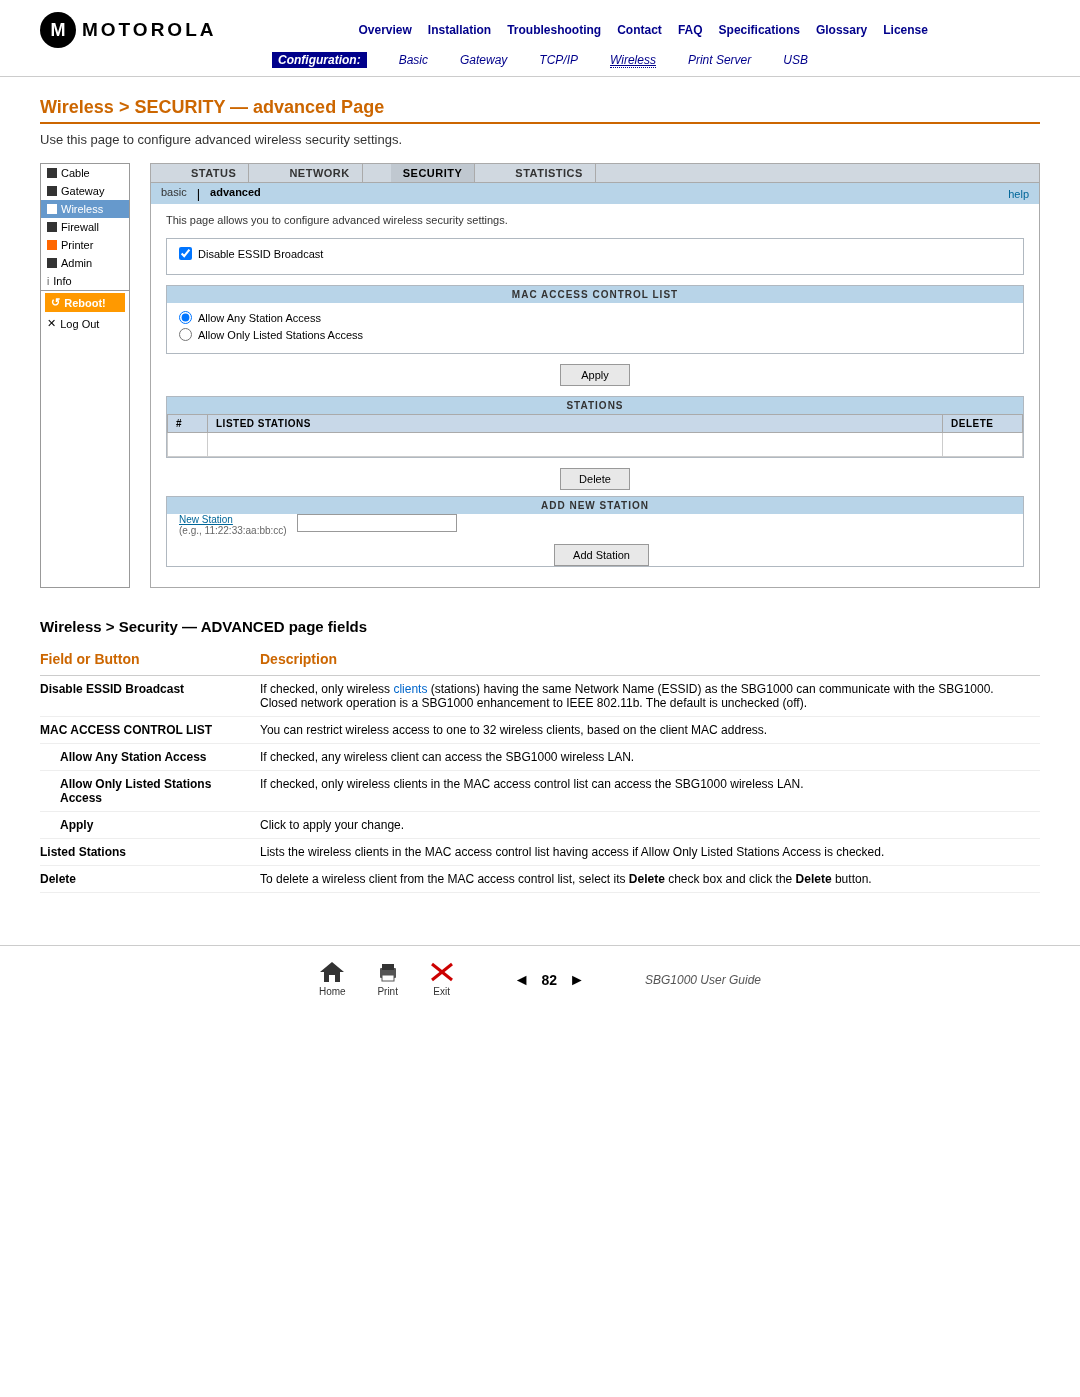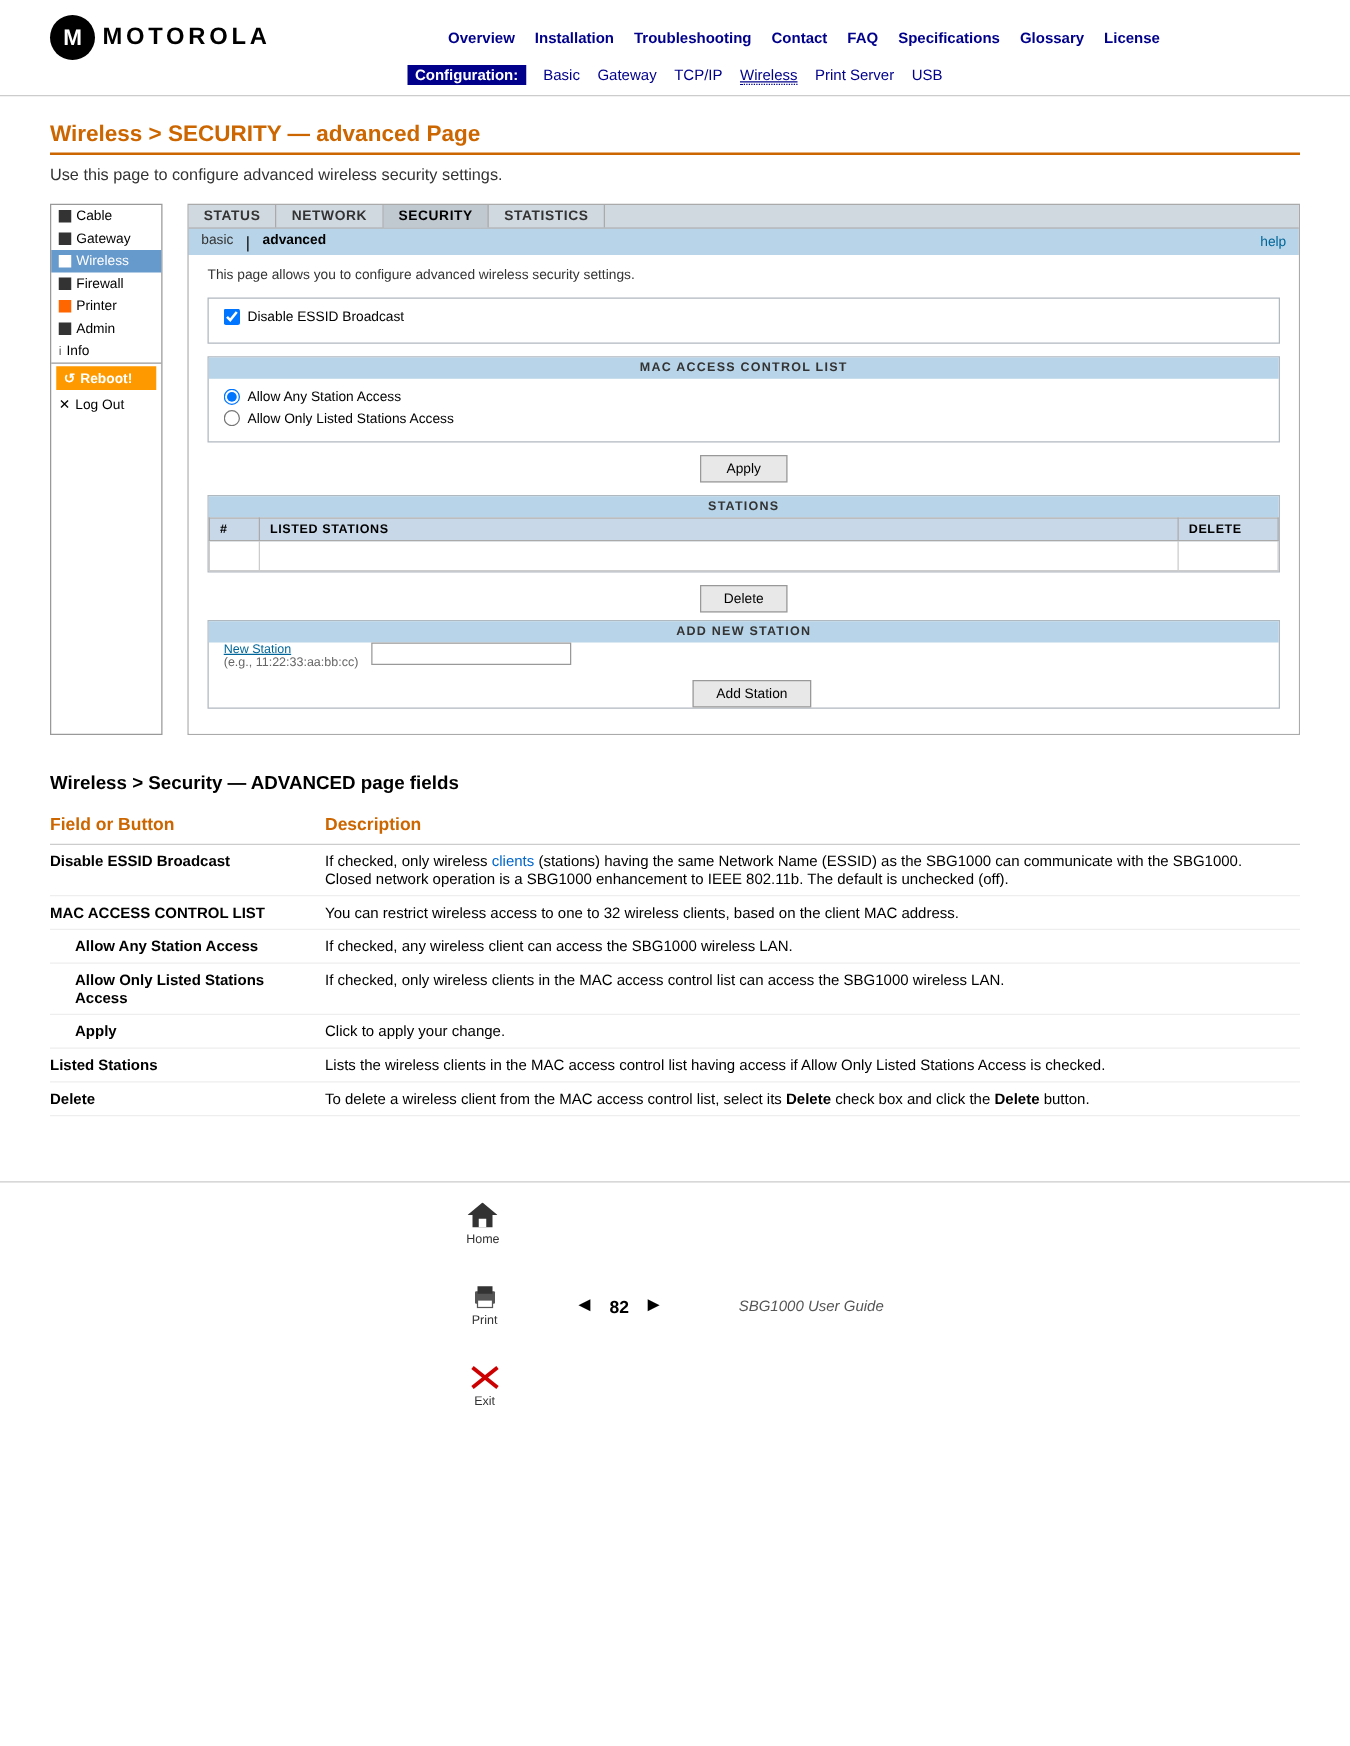--- a/index.html
+++ b/index.html
@@ -55,24 +55,25 @@
       flex: 1;
       justify-content: center;
     }
     .nav-links a {
       color: #00008b;
       text-decoration: none;
       font-weight: bold;
     }
     .config-row {
       display: flex;
-      gap: 14px;
+      gap: 32px;
       font-size: 12px;
       justify-content: center;
       align-items: center;
+      font-style: italic;
     }
     .config-label {
       background: #00008b;
       color: #fff;
       padding: 1px 6px;
       font-weight: bold;
       font-size: 12px;
     }
     .config-row a {
       color: #00008b;
@@ -168,20 +169,21 @@
       border-bottom: 1px solid #aaa;
     }
     .tab {
       padding: 3px 12px;
       font-size: 11px;
       font-weight: bold;
       color: #333;
       border-right: 1px solid #aaa;
       cursor: pointer;
       letter-spacing: 0.5px;
+      margin-left: 28px;
     }
     .tab.active {
       background: #c0c8d0;
       color: #000;
     }
 
     
     .sub-nav {
       display: flex;
       padding: 3px 10px;
@@ -385,21 +387,20 @@
       justify-content: center;
       padding: 16px 40px;
       border-top: 1px solid #ccc;
       margin-top: 20px;
       gap: 60px;
     }
     .footer-nav {
       display: flex;
       gap: 30px;
       align-items: flex-end;
-      flex-direction: column;
     }
     .footer-icon {
       display: flex;
       flex-direction: column;
       align-items: center;
       gap: 2px;
       cursor: pointer;
       font-size: 10px;
       color: #333;
     }

